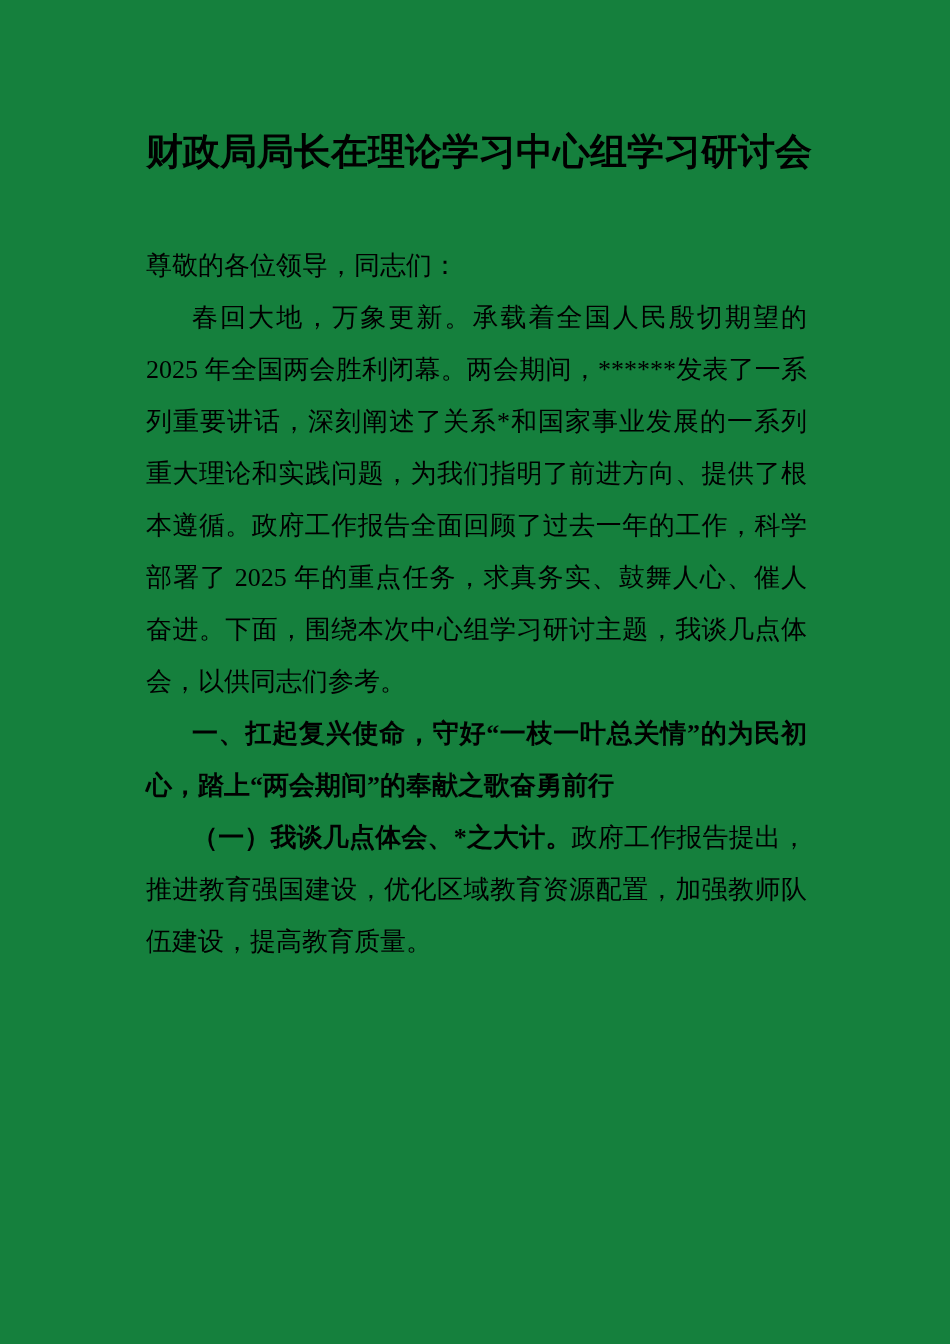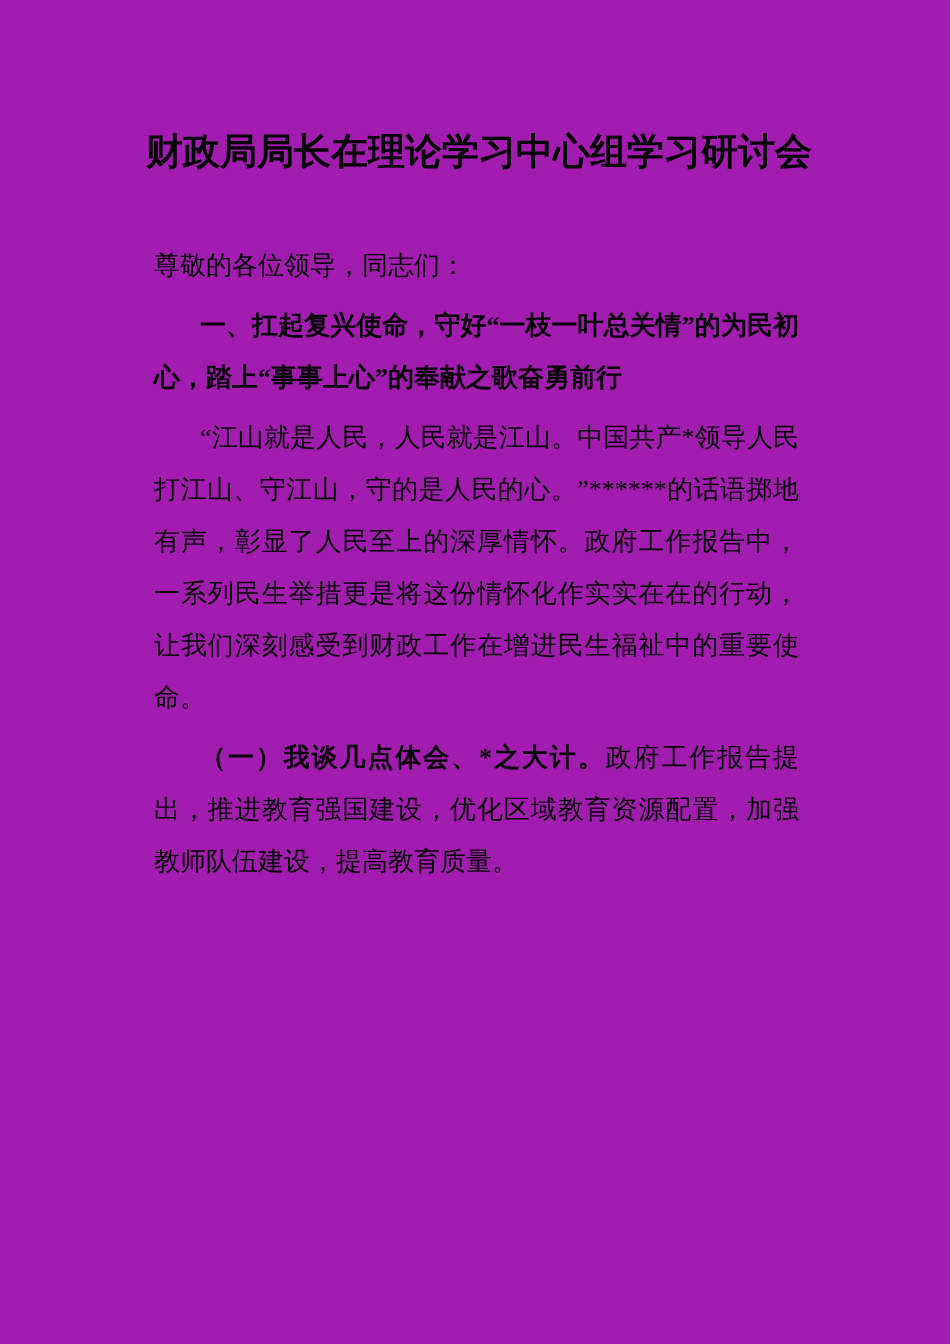--- a/index.html
+++ b/index.html
@@ -5,21 +5,21 @@
   html, body {
     margin: 0;
     padding: 0;
     background: #ffffff;
   }
   .page {
     position: relative;
     width: 950px;
     height: 1344px;
     margin: 0 auto;
-    background: #a21caf;
+    background: #15803d;
     box-sizing: border-box;
     padding: 0 143px 0 146px;
     overflow: hidden;
     color: #000000;
     font-family: "Liberation Serif", "DejaVu Serif", serif;
   }
   .doc-title {
     margin: 100px 0 0 0;
     padding: 0;
     font-family: "Liberation Sans", "DejaVu Sans", sans-serif;
@@ -34,21 +34,21 @@
     white-space: nowrap;
   }
   .doc-body {
     margin-top: 37px;
     font-size: 26px;
     line-height: 52px;
     text-align: justify;
     text-justify: inter-character;
   }
   .doc-body p {
-    margin: 8px;
+    margin: 0;
     padding: 0;
   }
   .salutation {
     text-indent: 0;
   }
   .para {
     text-indent: 46px;
   }
   .section-heading {
     font-weight: 700;
@@ -63,24 +63,24 @@
 <div class="page">
 
   <h1 class="doc-title">
     <span class="title-line">财政局局长在理论学习中心组学习研讨会</span>
   </h1>
 
   <div class="doc-body">
 
     <p class="salutation">尊敬的各位领导，同志们：</p>
 
+    <p class="para">春回大地，万象更新。承载着全国人民殷切期望的 2025 年全国两会胜利闭幕。两会期间，******发表了一系列重要讲话，深刻阐述了关系*和国家事业发展的一系列重大理论和实践问题，为我们指明了前进方向、提供了根本遵循。政府工作报告全面回顾了过去一年的工作，科学部署了 2025 年的重点任务，求真务实、鼓舞人心、催人奋进。下面，围绕本次中心组学习研讨主题，我谈几点体会，以供同志们参考。</p>
 
-    <p class="para section-heading">一、扛起复兴使命，守好“一枝一叶总关情”的为民初心，踏上“事事上心”的奉献之歌奋勇前行</p>
+    <p class="para section-heading">一、扛起复兴使命，守好“一枝一叶总关情”的为民初心，踏上“两会期间”的奉献之歌奋勇前行</p>
 
-    <p class="para">“江山就是人民，人民就是江山。中国共产*领导人民打江山、守江山，守的是人民的心。”******的话语掷地有声，彰显了人民至上的深厚情怀。政府工作报告中，一系列民生举措更是将这份情怀化作实实在在的行动，让我们深刻感受到财政工作在增进民生福祉中的重要使命。</p>
 
     <p class="para">
       <span class="bold-lead">（一）我谈几点体会、*之大计。</span><span>政府工作报告提出，推进教育强国建设，优化区域教育资源配置，加强教师队伍建设，提高教育质量。</span>
     </p>
 
   </div>
 
 </div>
 
 </body></html>

